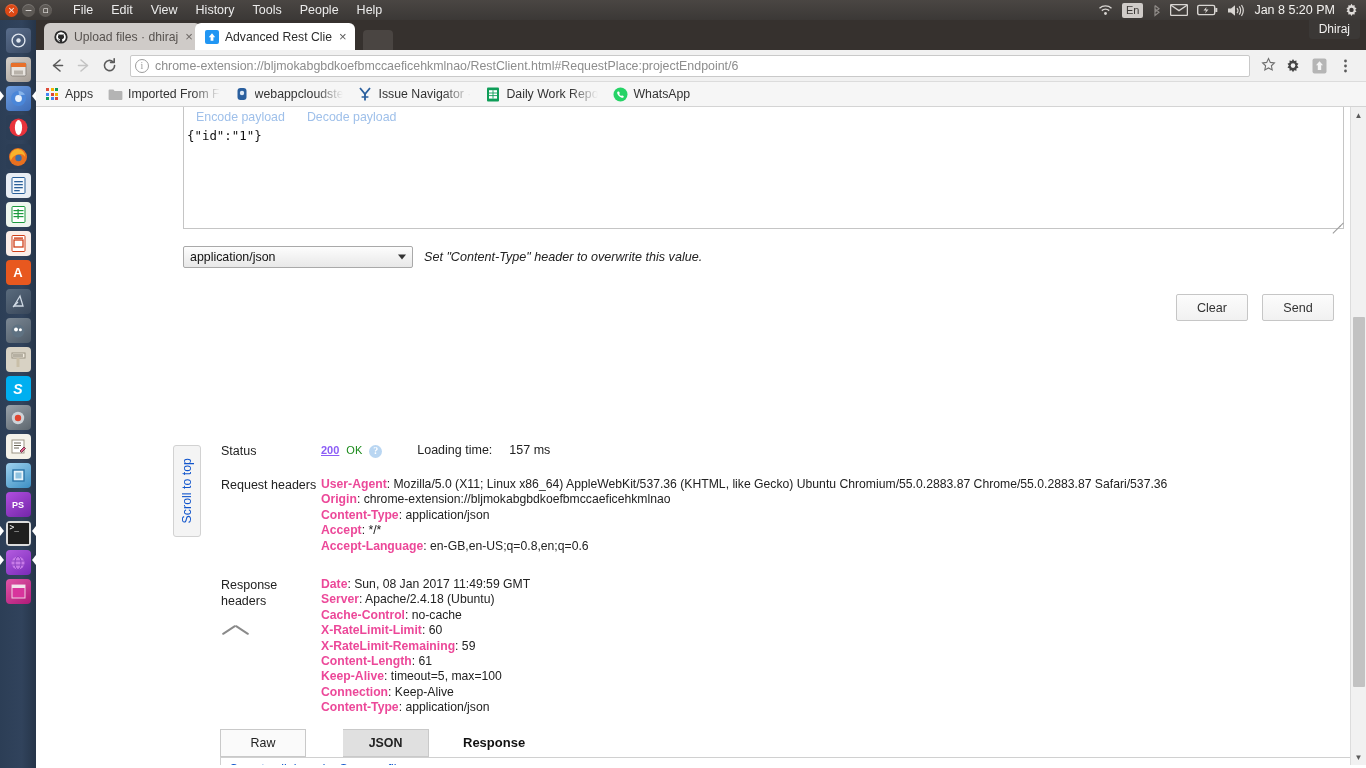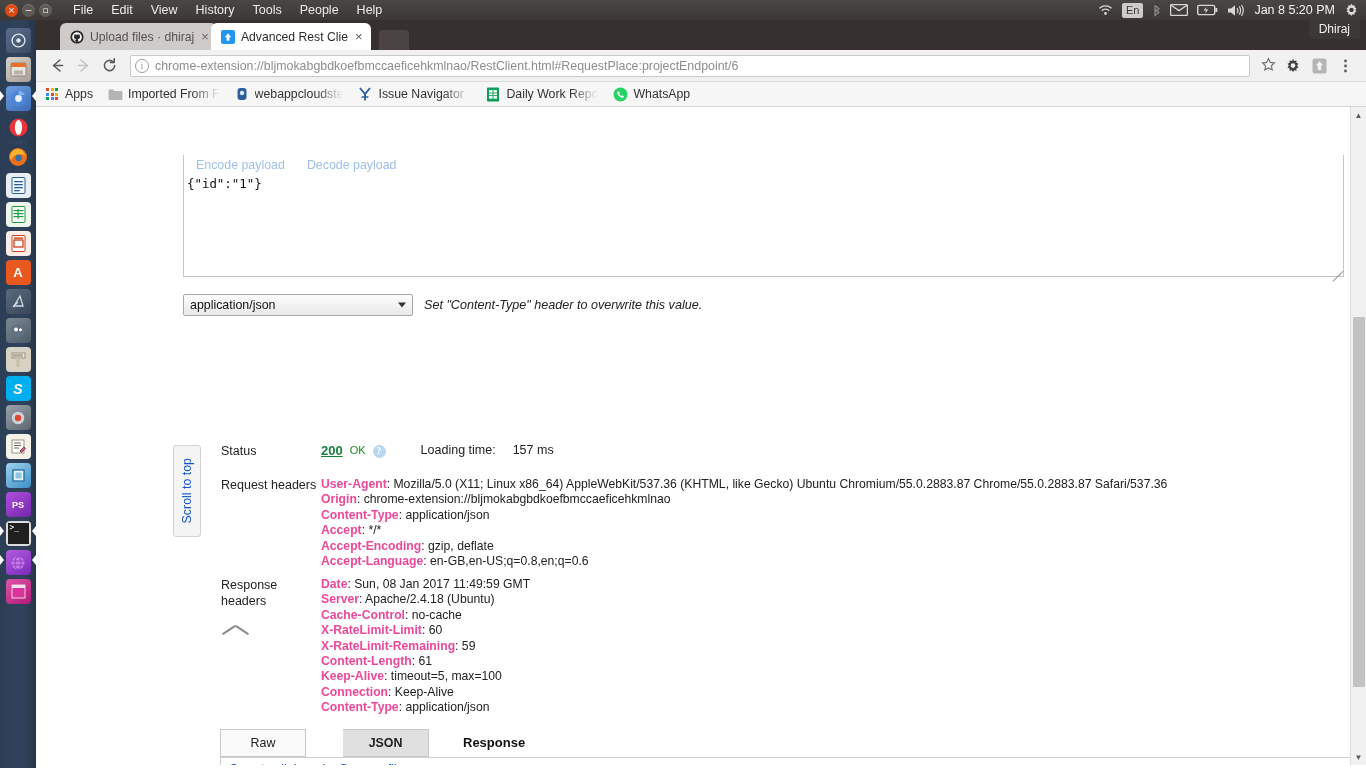--- a/index.html
+++ b/index.html
@@ -93,21 +93,21 @@
     width: 1330px; height: 748px;
     background: #ffffff;
     z-index: 20;
   }
   
   #tabstrip {
     position: relative;
     height: 30px;
     background: #36312e;
     display: flex; align-items: flex-end;
-    padding-left: 24px;
+    padding-left: 8px;
   }
   .tab {
     position: relative;
     height: 27px;
     display: flex; align-items: center;
     padding: 0 8px 0 10px;
     font-size: 12.2px;
     border-radius: 6px 6px 0 0;
     margin-right: -6px;
     max-width: 200px;
@@ -206,21 +206,21 @@
     width: 147px; padding: 8px 0 0 10px;
     font-size: 12.6px;
   }
   #about-col .about-title { color: #222; margin-bottom: 38px; font-size: 13px; }
   #about-col a {
     color: #1155cc; text-decoration: none; display: block;
     line-height: 15.5px; margin-bottom: 7px;
   }
 
   
-  #main { position: absolute; left: 147px; top: 0; right: 22px; margin-top: 48px; }
+  #main { position: absolute; left: 147px; top: 0; right: 22px; }
 
   #payload-box {
     position: relative;
     margin: 0 0 0 0;
     border: 1px solid #c5c5c5;
     background: #fff;
     height: 122px;
     width: 1161px;
     border-top: none;
   }
@@ -291,21 +291,21 @@
 
   
   .drow { position: absolute; display: flex; }
   .dlabel { width: 100px; font-size: 12.5px; color: #222; line-height: 16px; }
   .dvals { font-size: 12.2px; color: #222; line-height: 15.4px; }
   .dvals b { color: #ec4899; }
   .hdr-line { white-space: nowrap; }
 
   #status-row { left: 185px; top: 336px; }
   #status-row .dvals { display: flex; align-items: center; gap: 7px; }
-  .code-200 { color: #15803d; font-weight: bold; font-size: 13px; text-decoration: underline; }
+  .code-200 { color: #8b5cf6; font-weight: bold; font-size: 11px; text-decoration: underline; }
   .code-ok { color: #1a8a1a; font-size: 11px; }
   .help-ico {
     width: 13px; height: 13px; border-radius: 50%;
     background: #b9d6f2; color: #fff; font-size: 10px;
     display: inline-flex; align-items: center; justify-content: center;
     font-weight: bold; font-family: "Liberation Serif", serif;
   }
   .lt-label { color: #222; font-size: 12.5px; margin-left: 28px; }
   .lt-value { color: #222; font-size: 12.5px; margin-left: 10px; }
 
@@ -785,20 +785,24 @@
           </div>
 
           <div id="ctype-row">
             <div id="ctype-select">
               <span>application/json</span>
               <span class="caret"></span>
             </div>
             <div id="ctype-hint">Set "Content-Type" header to overwrite this value.</div>
           </div>
 
+          <div id="btn-row">
+            <div class="gbtn">Clear</div>
+            <div class="gbtn">Send</div>
+          </div>
         </div>
 
         <div id="scroll-top-tab">
           <span>Scroll to top</span>
         </div>
 
         <div class="drow" id="status-row">
           <div class="dlabel">Status</div>
           <div class="dvals">
             <span class="code-200">200</span>
@@ -809,21 +813,20 @@
           </div>
         </div>
 
         <div class="drow" id="reqh-row">
           <div class="dlabel">Request headers</div>
           <div class="dvals">
             <div class="hdr-line"><b>User-Agent</b>: <span>Mozilla/5.0 (X11; Linux x86_64) AppleWebKit/537.36 (KHTML, like Gecko) Ubuntu Chromium/55.0.2883.87 Chrome/55.0.2883.87 Safari/537.36</span></div>
             <div class="hdr-line"><b>Origin</b>: <span>chrome-extension://bljmokabgbdkoefbmccaeficehkmlnao</span></div>
             <div class="hdr-line"><b>Content-Type</b>: <span>application/json</span></div>
             <div class="hdr-line"><b>Accept</b>: <span>*/*</span></div>
-            <div class="hdr-line"><b>Accept-Encoding</b>: <span>gzip, deflate</span></div>
             <div class="hdr-line"><b>Accept-Language</b>: <span>en-GB,en-US;q=0.8,en;q=0.6</span></div>
           </div>
         </div>
 
         <div class="drow" id="resh-row">
           <div class="dlabel">
             <span>Response headers</span>
             <div class="collapse-chevron"></div>
           </div>
           <div class="dvals">

